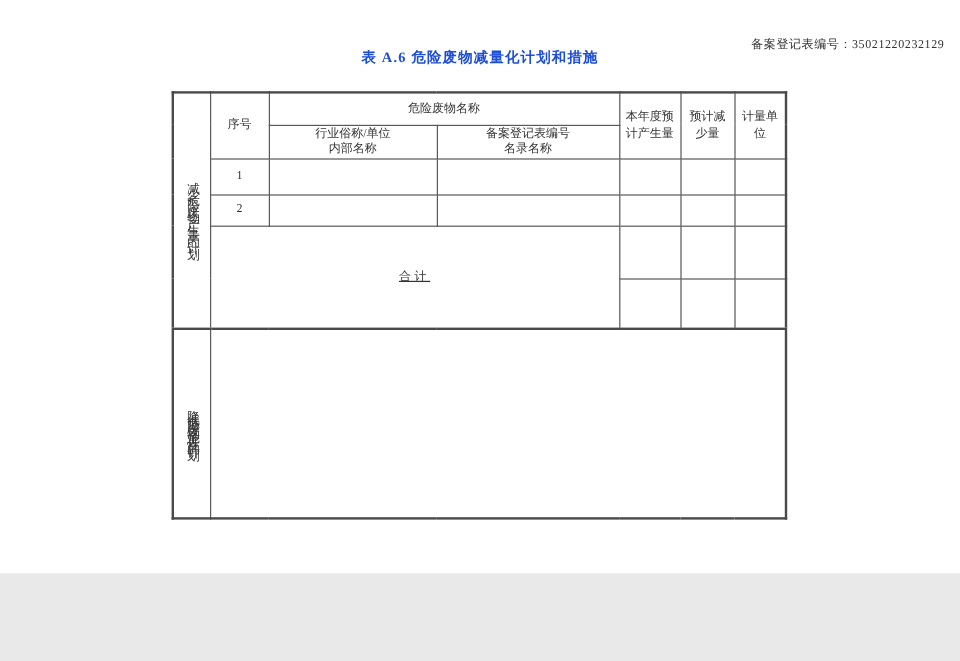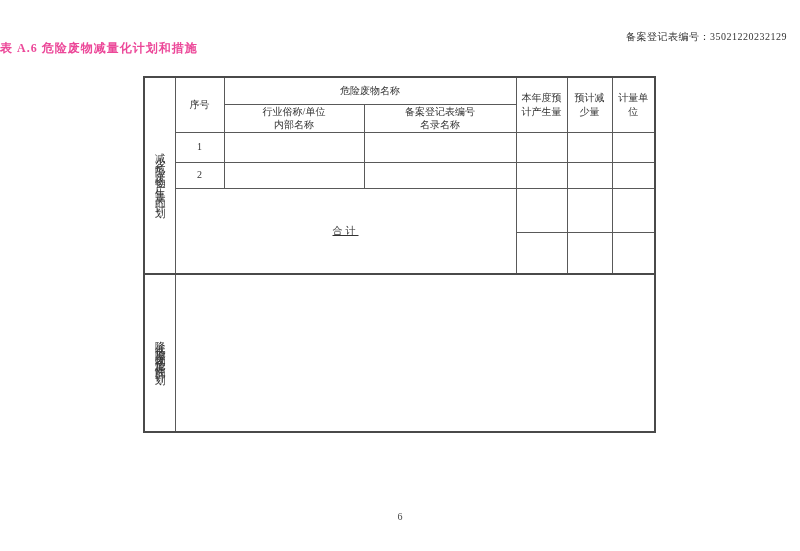--- a/index.html
+++ b/index.html
@@ -1,42 +1,42 @@
 <!DOCTYPE html>
 <html><head>
 <meta charset="utf-8">
 <style>
   html, body { margin: 0; padding: 0; background: #e9e9e9; }
   .page {
     position: relative;
     width: 800px;
-    height: 551px;
+    height: 478px;
     background: #ffffff;
     font-family: "Liberation Serif", "DejaVu Serif", serif;
     color: #2e2e2e;
     overflow: hidden;
   }
   .reg-no {
     position: absolute;
     top: 30px;
     right: 13px;
     font-size: 10px;
     letter-spacing: 0.5px;
     color: #333;
   }
   .doc-title {
     position: absolute;
     top: 40px;
     left: 0;
     width: 100%;
-    text-align: left;
+    text-align: center;
     font-size: 12px;
     font-weight: bold;
     letter-spacing: 1px;
-    color: #ec4899;
+    color: #1d4ed8;
   }
   .doc-table {
     position: absolute;
     left: 143px;
     top: 76px;
     border-collapse: collapse;
     table-layout: fixed;
     width: 511px;
     border: 2px solid #4a4a4a;
     font-size: 10px;

